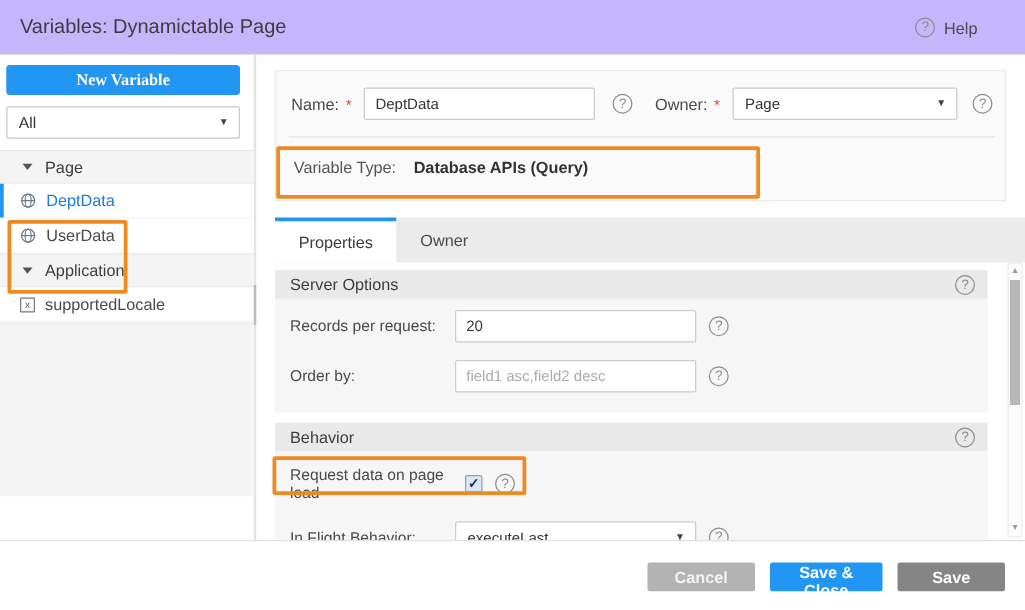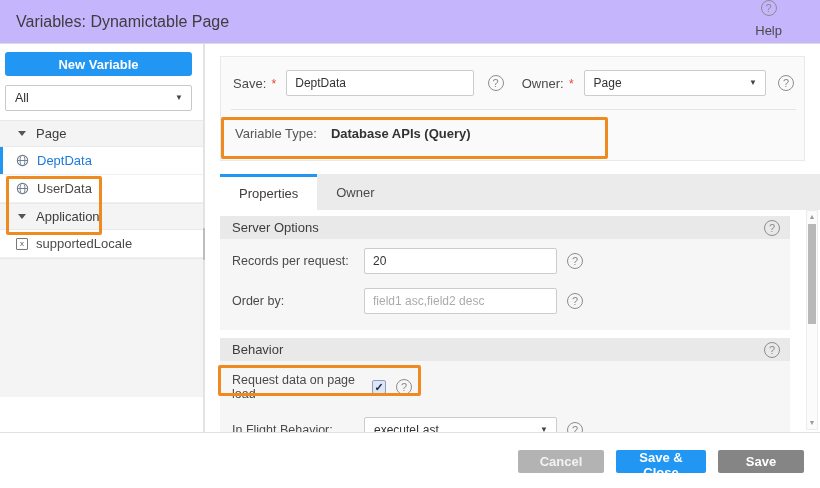--- a/index.html
+++ b/index.html
@@ -2,35 +2,35 @@
 <html><head>
 <meta charset="utf-8">
 <style>
   * { margin:0; padding:0; box-sizing:border-box; }
   html,body { width:820px; height:488px; font-family:"Liberation Sans", sans-serif; background:#fff; }
   .window { position:relative; width:820px; height:488px; overflow:hidden; background:#fff; }
 
   
   .hdr { position:absolute; top:0; left:0; width:820px; height:44px; background:#c4b5fd; border-bottom:1px solid #dcdcdc; }
   .hdr-title { position:absolute; left:16px; top:0; line-height:44px; font-size:16px; color:#3d3d3d; }
-  .hdr-help { position:absolute; right:38px; top:0; height:44px; display:flex; align-items:center; gap:7px; cursor:pointer;flex-direction:column; }
+  .hdr-help { position:absolute; right:38px; top:0; height:44px; display:flex; align-items:center; gap:7px; cursor:pointer; }
   .hdr-help .lbl { font-size:13px; color:#4a4a4a; }
 
   .qicon { display:inline-block; width:16px; height:16px; border:1px solid #8d8d8d; border-radius:50%; color:#8d8d8d;
            font-size:11px; line-height:14px; text-align:center; flex:0 0 auto; }
   .qicon::before { content:"?"; }
 
   
   .bd { position:absolute; top:44px; left:0; width:820px; height:388px; background:#fff; }
 
   
   .sb { position:absolute; left:0; top:0; width:205px; height:388px; background:#fff; border-right:2px solid #e3e3e3; }
   .sb-scroll-thumb { position:absolute; right:-2px; top:184px; width:2px; height:32px; background:#bdbdbd; }
   .btn-new { display:block; margin:8px 0 0 5px; width:187px; height:24px; background:#2196f3; color:#fff; border:none;
-             border-radius:3px; font-size:13px; font-weight:bold; font-family:Liberation Sans, sans-serif; cursor:pointer; }
+             border-radius:3px; font-size:13px; font-weight:bold; font-family:Liberation Serif, serif; cursor:pointer; }
   .sb-select { position:relative; margin:9px 0 0 5px; width:187px; height:26px; border:1px solid #c8c8c8; border-radius:2px;
                background:#fff; font-size:12.5px; color:#333; line-height:24px; padding:0 20px 0 9px; cursor:pointer; }
   .caret { position:absolute; right:8px; top:50%; transform:translateY(-50%); font-size:8px; color:#444; }
   .sb-search { position:relative; margin:7px 0 0 5px; width:187px; height:24px; border:1px solid #c8c8c8; border-radius:2px; background:#fff; }
   .sb-search input { position:absolute; left:26px; top:0; width:155px; height:22px; border:none; outline:none; font-size:12px;
                      color:#333; font-family:inherit; background:transparent; }
   .sb-search input::placeholder { color:#9a9a9a; }
   .mag { position:absolute; left:8px; top:5px; }
 
   .tree { margin-top:9px; }
@@ -165,21 +165,21 @@
 
       <div class="sb-scroll-thumb"></div>
 
       <div class="ann" style="left:6px; top:132px; width:96px; height:59px;"></div>
     </div>
 
     <div class="mn">
 
       <div class="card">
         <div class="card-row1">
-          <span class="fld-label"><span>Save:</span><span class="req">&nbsp;*</span></span>
+          <span class="fld-label"><span>Name:</span><span class="req">&nbsp;*</span></span>
           <input class="txt name-input" value="DeptData" style="">
           <span class="qicon" style="margin-left:14px;"></span>
           <span class="fld-label" style="margin-left:18px;"><span>Owner:</span><span class="req">&nbsp;*</span></span>
           <div class="sel-box owner-sel">
             <span>Page</span>
             <span class="caret">▼</span>
           </div>
           <span class="qicon" style="margin-left:12px;"></span>
         </div>
         <div class="card-div"></div>

